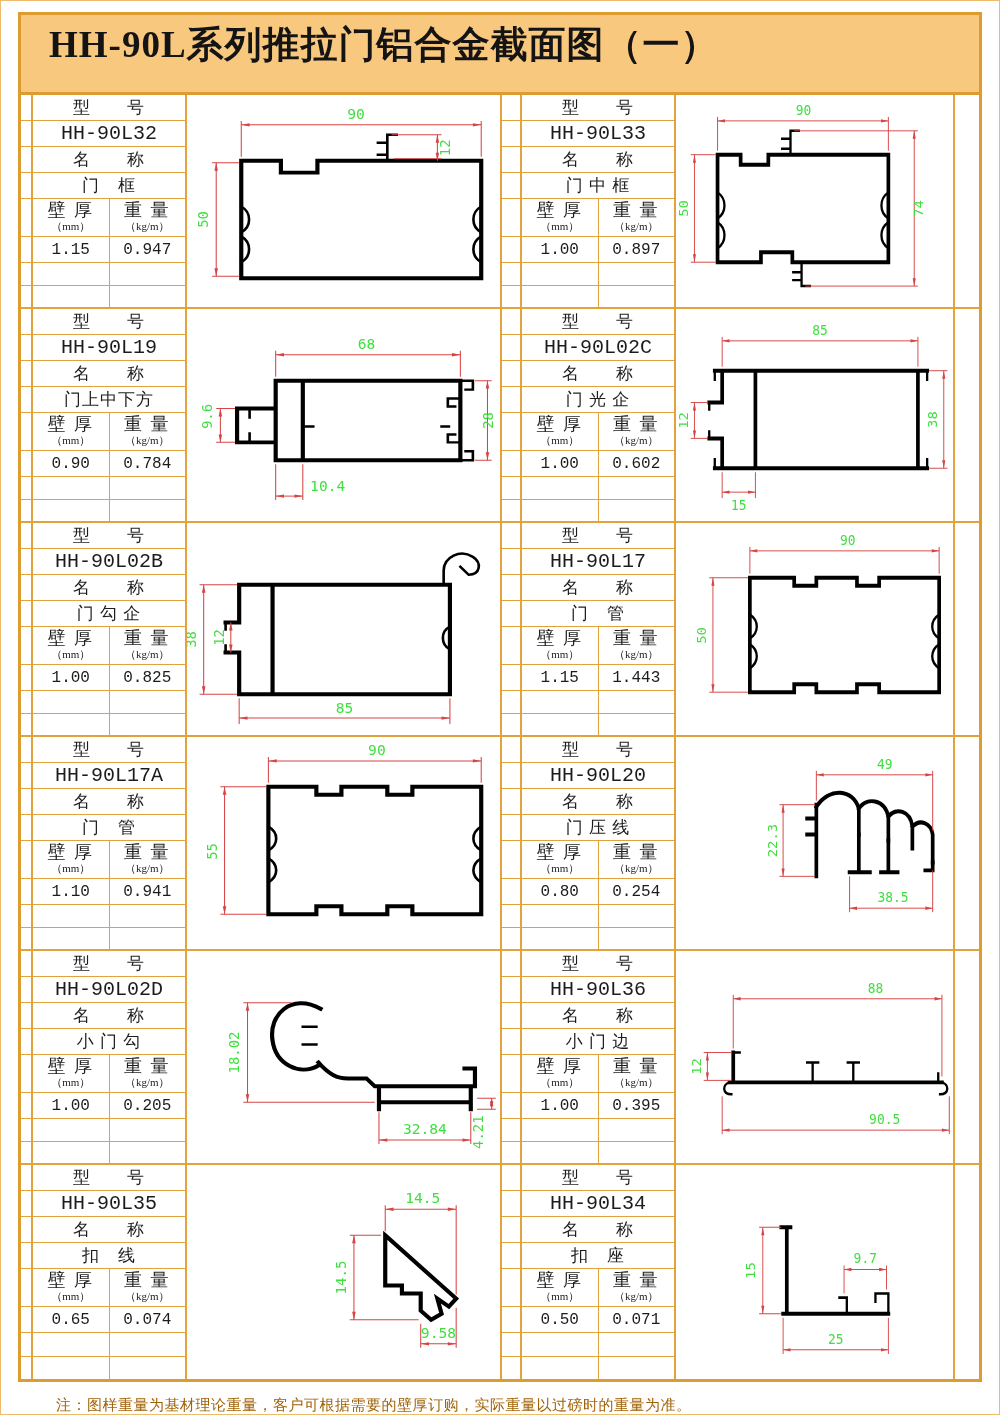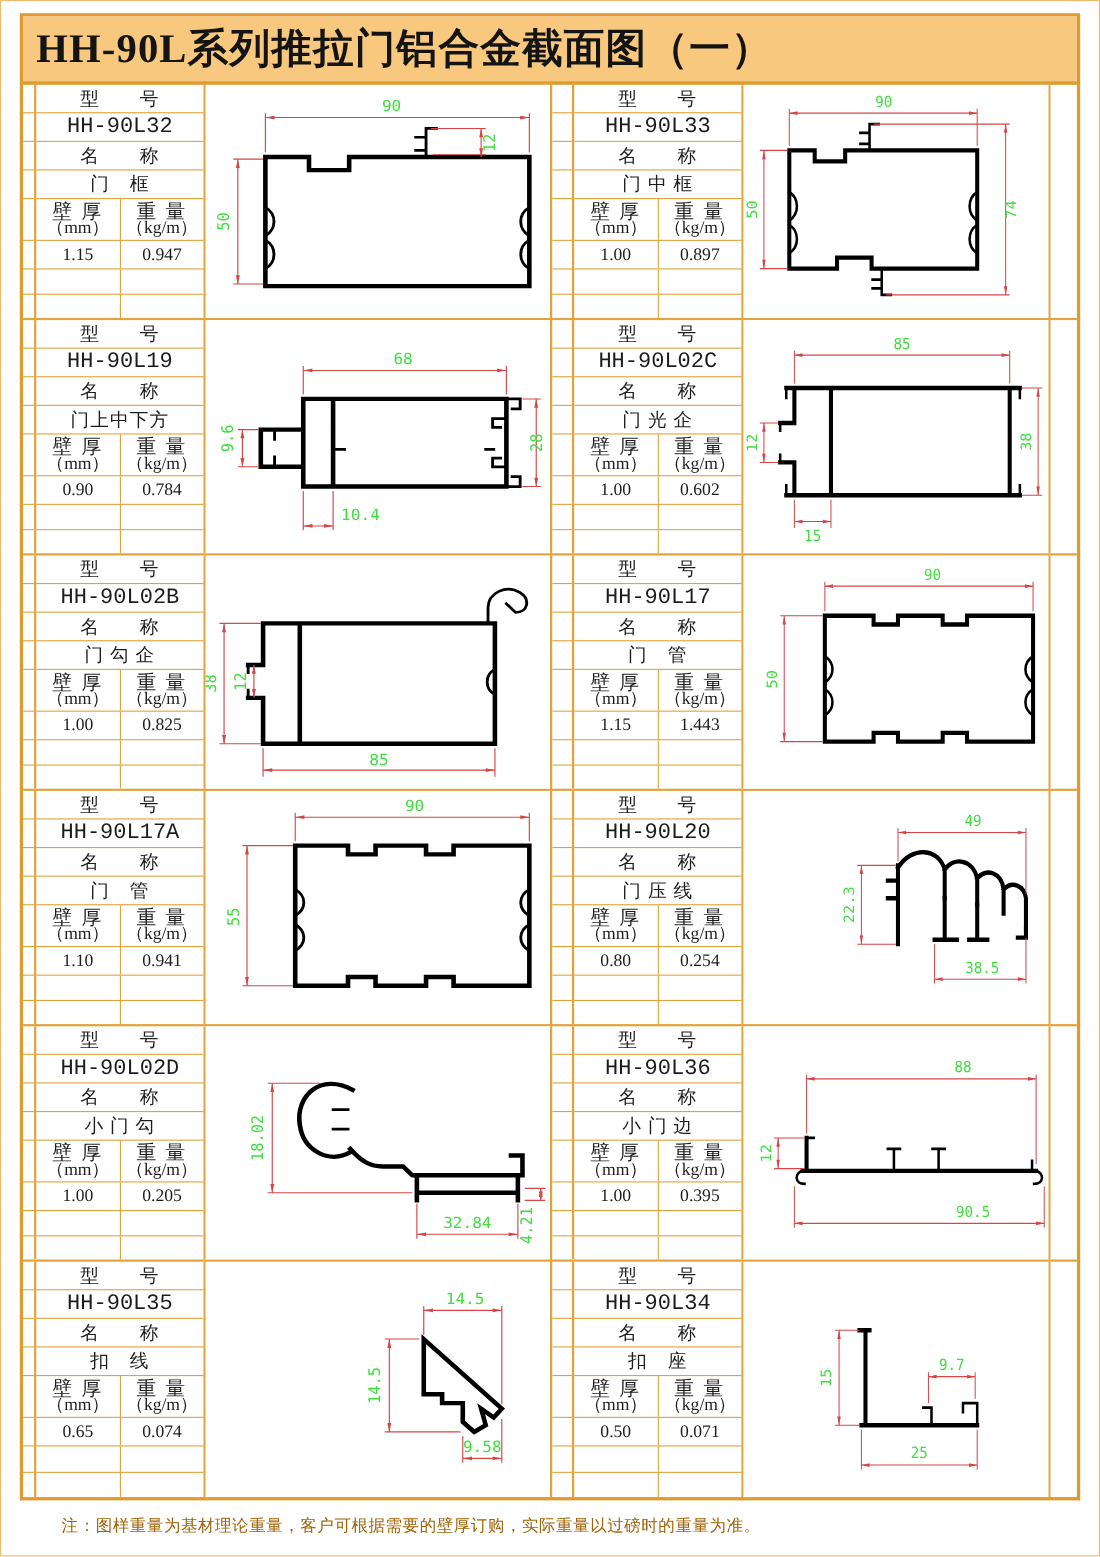--- a/index.html
+++ b/index.html
@@ -3,22 +3,22 @@
 <meta charset="utf-8">
 <style>
   :root{
     --o:#E2A23C; --o2:#DC9C30; --titlebg:#F8C87E; --red:#D64545; --green:#3FDF3F;
   }
   *{box-sizing:border-box}
   html,body{margin:0;padding:0}
   body{width:1000px;height:1415px;background:#fff;font-family:"Liberation Serif",serif;position:relative}
   .page{position:absolute;inset:0;border:1px solid #ECBB6C;padding:11px 17px 0 17px}
   .frame{border:3px solid var(--o2)}
-  .titlebar{height:62px;background:var(--titlebg);border-bottom:3px solid var(--o2);
-    font-size:37px;font-weight:bold;color:#141414;line-height:60px;padding-left:12px;letter-spacing:1px;
+  .titlebar{height:80px;background:var(--titlebg);border-bottom:3px solid var(--o2);
+    font-size:37px;font-weight:bold;color:#141414;line-height:60px;padding-left:28px;letter-spacing:1px;
     font-family:"Liberation Serif",serif;white-space:nowrap;overflow:hidden}
   .grid{display:grid;grid-template-columns:1fr 1fr}
   .panel{display:flex;height:214px;border-bottom:2px solid var(--o);overflow:hidden}
   .panel.rightcol{border-left:2px solid var(--o)}
   .grid .panel:nth-last-child(-n+2){border-bottom:none}
   .gutter{width:12px;border-right:2px solid var(--o);display:flex;flex-direction:column;flex:none}
   .panel.rightcol .gutter{width:20px}
   .g{border-bottom:1.5px solid var(--o)}
   .g:last-child{border-bottom:none}
   .r26{height:26px;flex:none}
@@ -26,22 +26,22 @@
   .rf{flex:1}
   .info{width:154px;flex:none;display:flex;flex-direction:column;border-right:2px solid var(--o)}
   .row{border-bottom:1.5px solid var(--o);display:flex;align-items:center;justify-content:center;text-align:center;color:#1c1c1c}
   .row:last-child{border-bottom:none}
   .zh{font-size:17px;letter-spacing:1px}
   .model{font-family:"Liberation Mono",monospace;font-size:20px;letter-spacing:0}
   .split{padding:0}
   .split>div{flex:1;height:100%;display:flex;flex-direction:column;align-items:center;justify-content:center}
   .split>div+div{border-left:1.5px solid var(--o)}
   .hlab{font-size:18px;letter-spacing:2px;line-height:17px}
-  .unit{font-size:16px;line-height:14px;letter-spacing:0}
-  .val{font-family:Liberation Serif, serif;font-size:16px}
+  .unit{font-size:11px;line-height:14px;letter-spacing:0}
+  .val{font-family:Liberation Mono, monospace;font-size:16px}
   .draw{flex:1;position:relative;background:#fff}
   .draw svg{display:block;width:100%;height:100%}
   .rstrip{width:26px;flex:none;border-left:2px solid var(--o)}
   .pf{fill:none;stroke:#000;stroke-width:4;stroke-linecap:square;stroke-linejoin:miter}
   .pf2{fill:none;stroke:#000;stroke-width:2.5;stroke-linecap:square;stroke-linejoin:miter}
   .ext,.dl{stroke:var(--red);stroke-width:1;fill:none}
   .dt{fill:var(--green);font-family:"DejaVu Sans Mono",monospace;font-size:14px;text-anchor:middle}
   .dts{text-anchor:start}
   .note{margin:14px 0 0 38px;font-size:15px;color:#a16207;letter-spacing:0.5px}
 </style>

